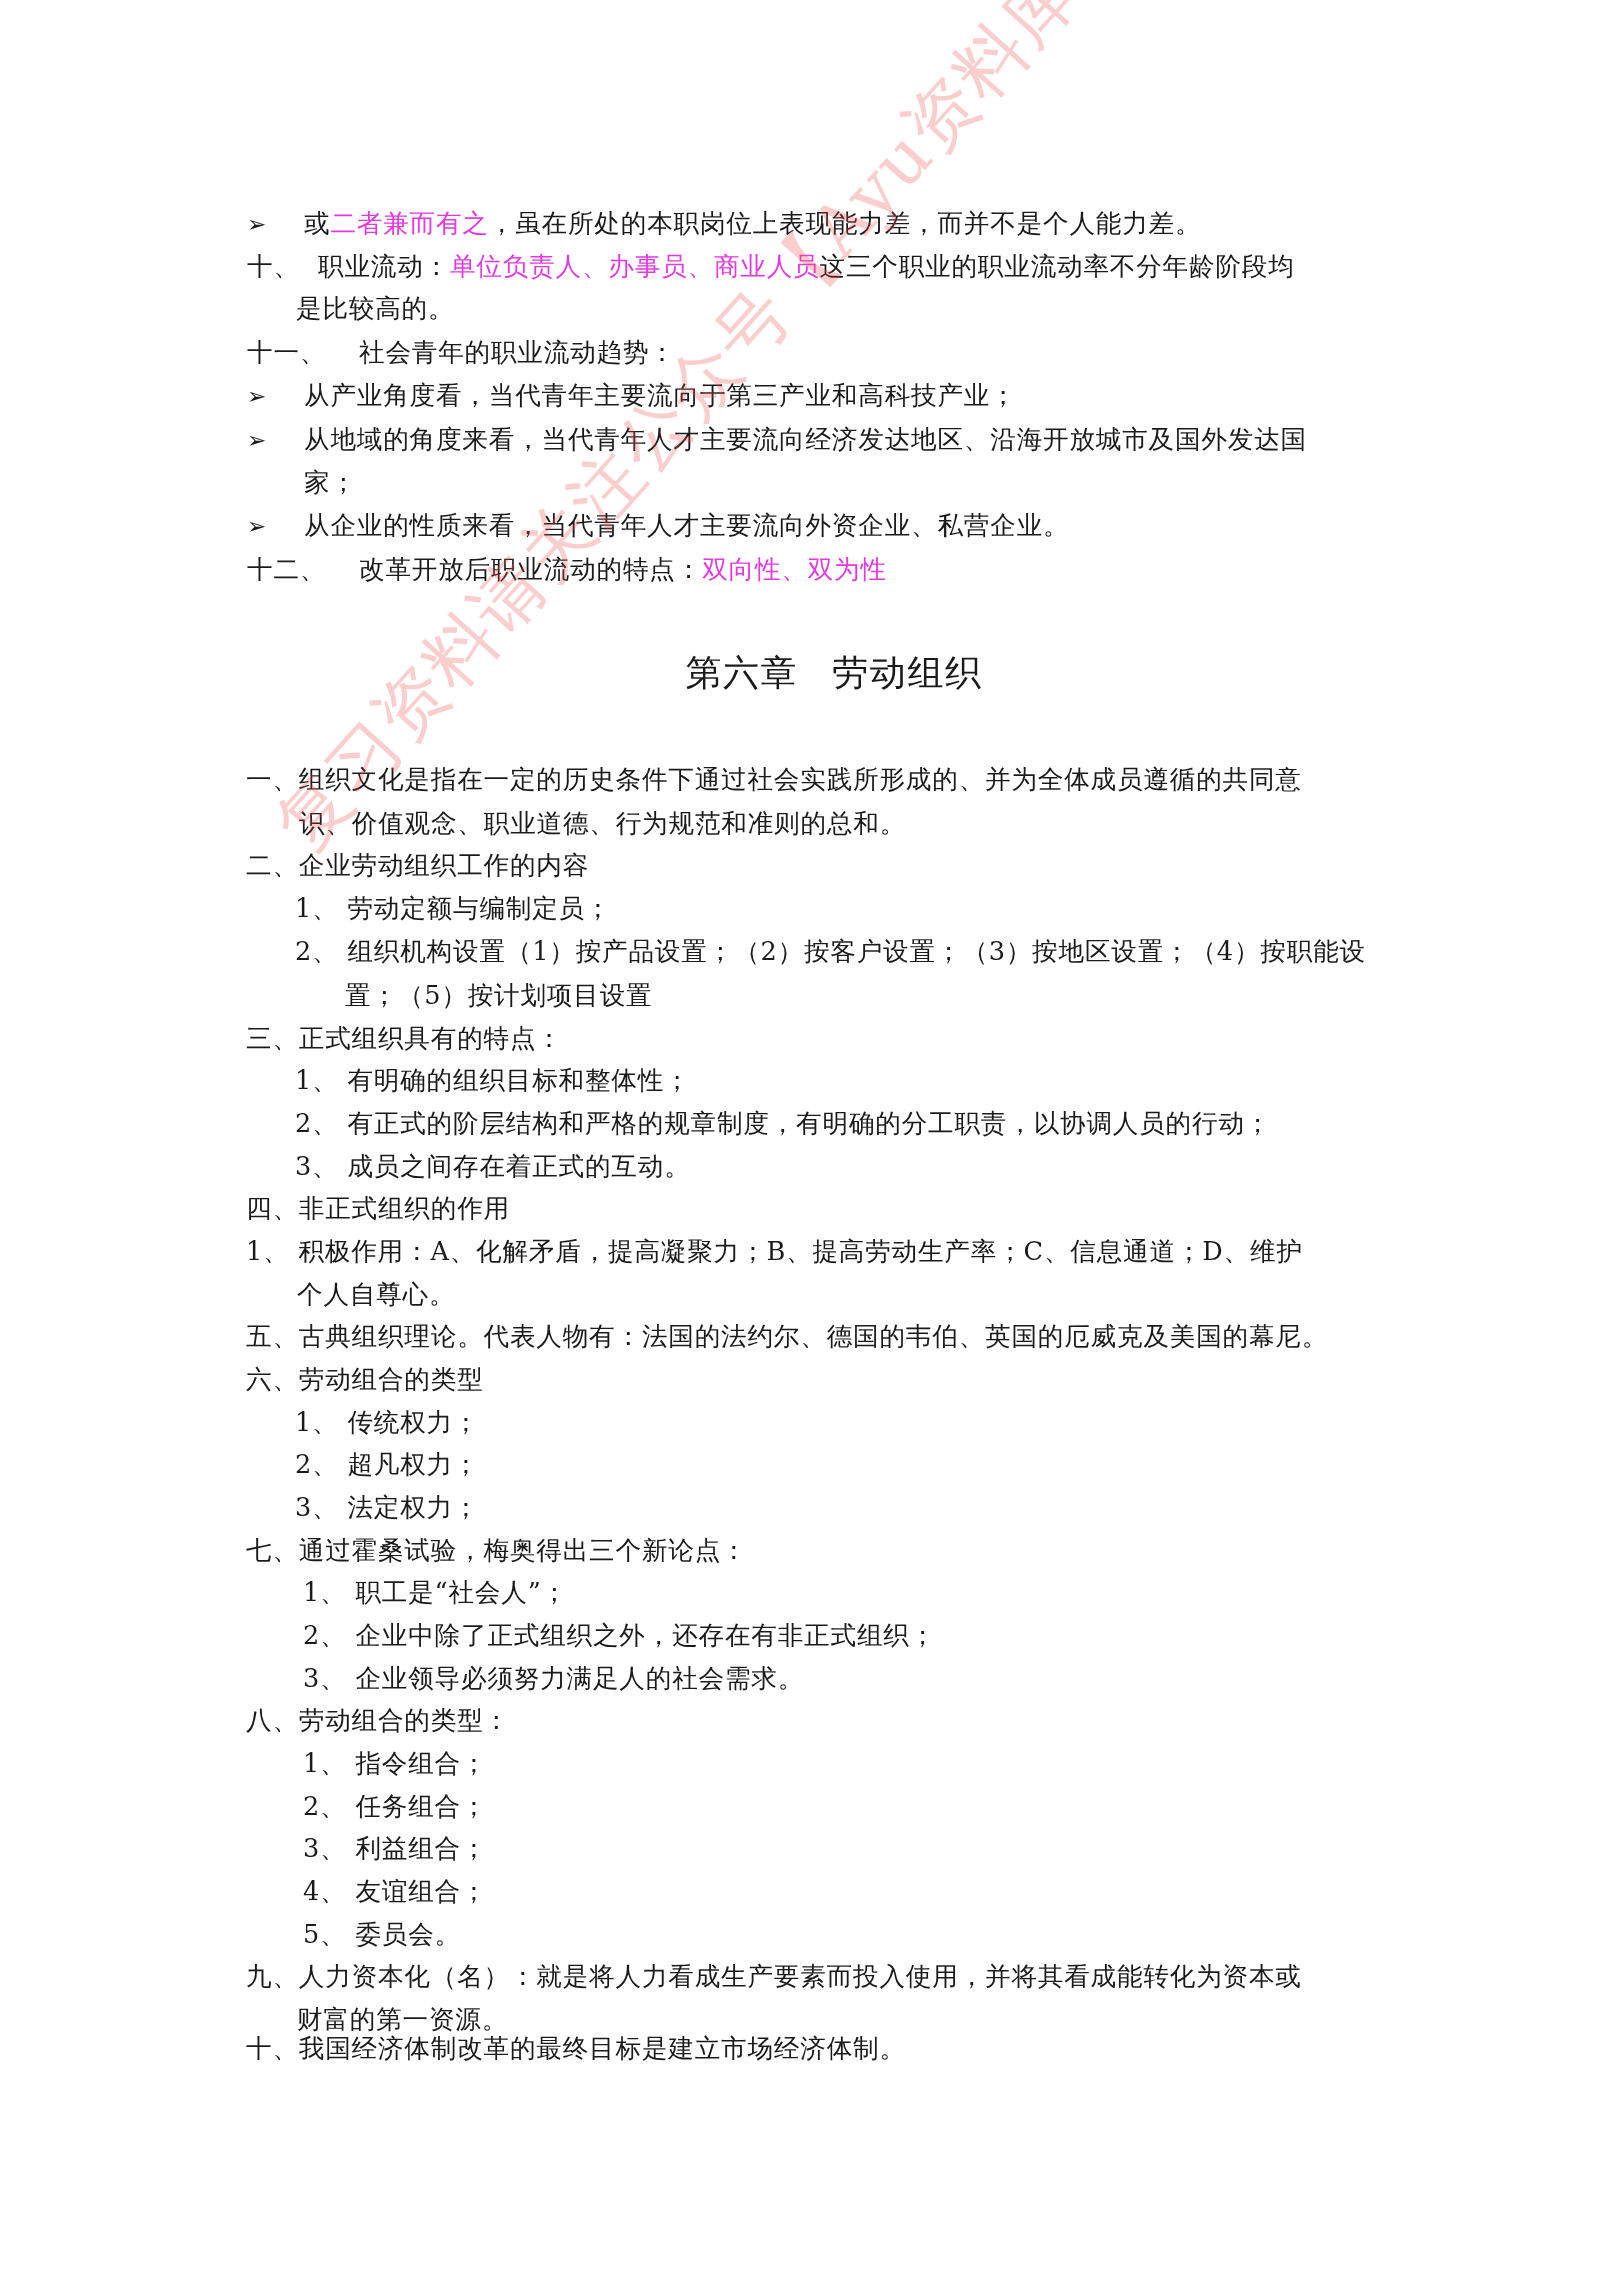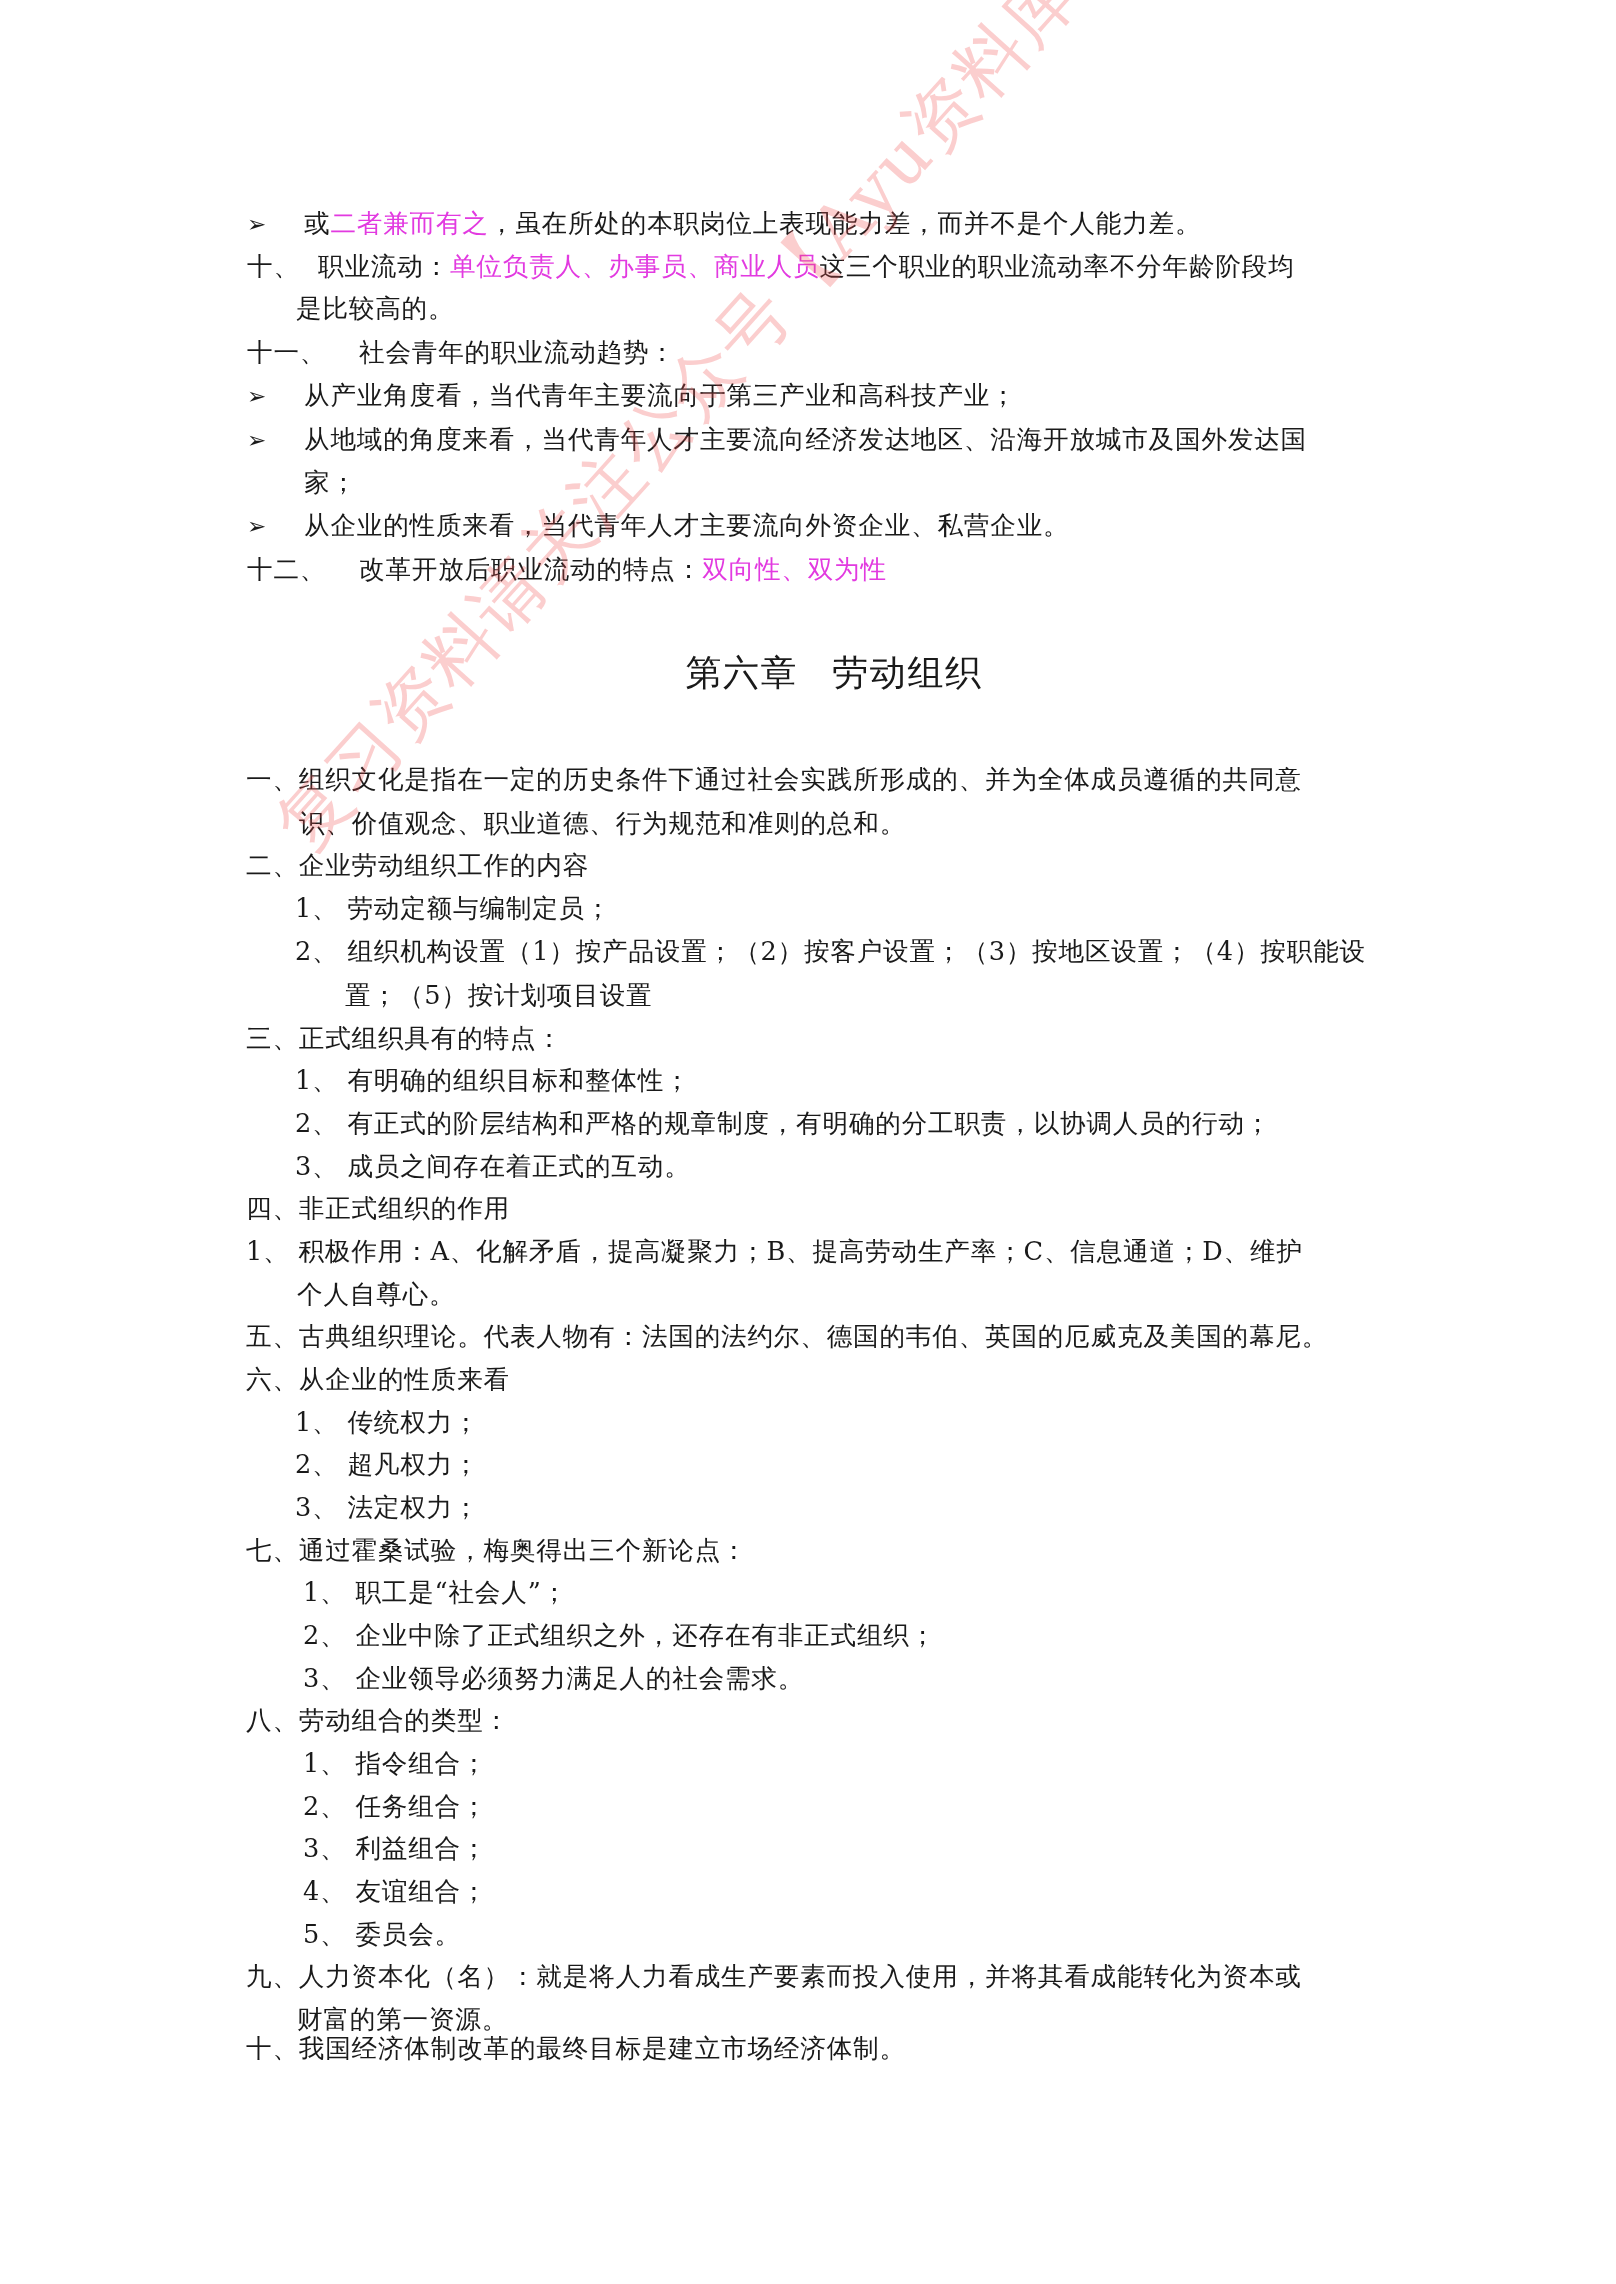--- a/index.html
+++ b/index.html
@@ -69,21 +69,21 @@
   <div class="line" style="left:295px; top:936px;">2、 组织机构设置（1）按产品设置；（2）按客户设置；（3）按地区设置；（4）按职能设</div>
   <div class="line" style="left:345px; top:980px;">置；（5）按计划项目设置</div>
   <div class="line" style="left:246px; top:1023px;">三、正式组织具有的特点：</div>
   <div class="line" style="left:295px; top:1065px;">1、 有明确的组织目标和整体性；</div>
   <div class="line" style="left:295px; top:1108px;">2、 有正式的阶层结构和严格的规章制度，有明确的分工职责，以协调人员的行动；</div>
   <div class="line" style="left:295px; top:1151px;">3、 成员之间存在着正式的互动。</div>
   <div class="line" style="left:246px; top:1193px;">四、非正式组织的作用</div>
   <div class="line" style="left:246px; top:1236px;">1、 积极作用：A、化解矛盾，提高凝聚力；B、提高劳动生产率；C、信息通道；D、维护</div>
   <div class="line" style="left:297px; top:1279px;">个人自尊心。</div>
   <div class="line" style="left:246px; top:1321px;text-align:right;">五、古典组织理论。代表人物有：法国的法约尔、德国的韦伯、英国的厄威克及美国的幕尼。</div>
-  <div class="line" style="left:246px; top:1364px;">六、从企业的性质来看</div>
+  <div class="line" style="left:246px; top:1364px;">六、劳动组合的类型</div>
   <div class="line" style="left:295px; top:1407px;">1、 传统权力；</div>
   <div class="line" style="left:295px; top:1449px;">2、 超凡权力；</div>
   <div class="line" style="left:295px; top:1492px;">3、 法定权力；</div>
   <div class="line" style="left:246px; top:1535px;">七、通过霍桑试验，梅奥得出三个新论点：</div>
   <div class="line" style="left:303px; top:1577px;">1、 职工是“社会人”；</div>
   <div class="line" style="left:303px; top:1620px;">2、 企业中除了正式组织之外，还存在有非正式组织；</div>
   <div class="line" style="left:303px; top:1663px;">3、 企业领导必须努力满足人的社会需求。</div>
   <div class="line" style="left:246px; top:1705px;">八、劳动组合的类型：</div>
   <div class="line" style="left:303px; top:1748px;">1、 指令组合；</div>
   <div class="line" style="left:303px; top:1791px;">2、 任务组合；</div>

